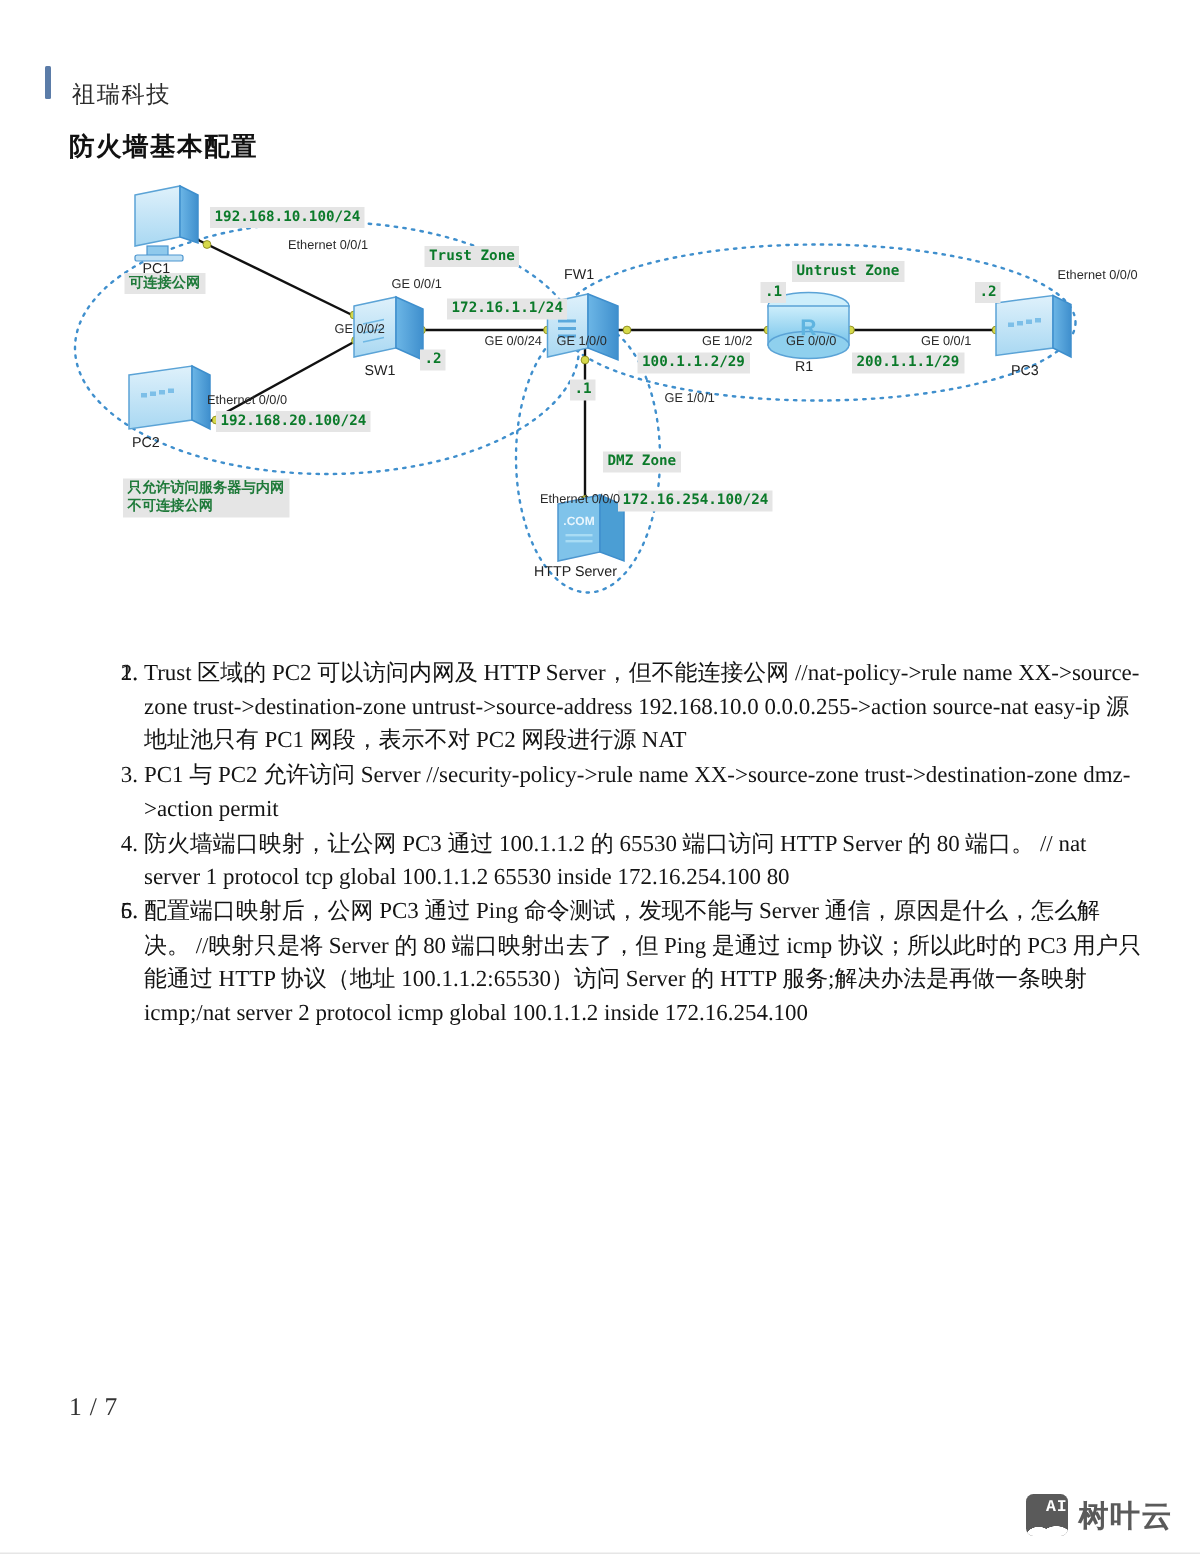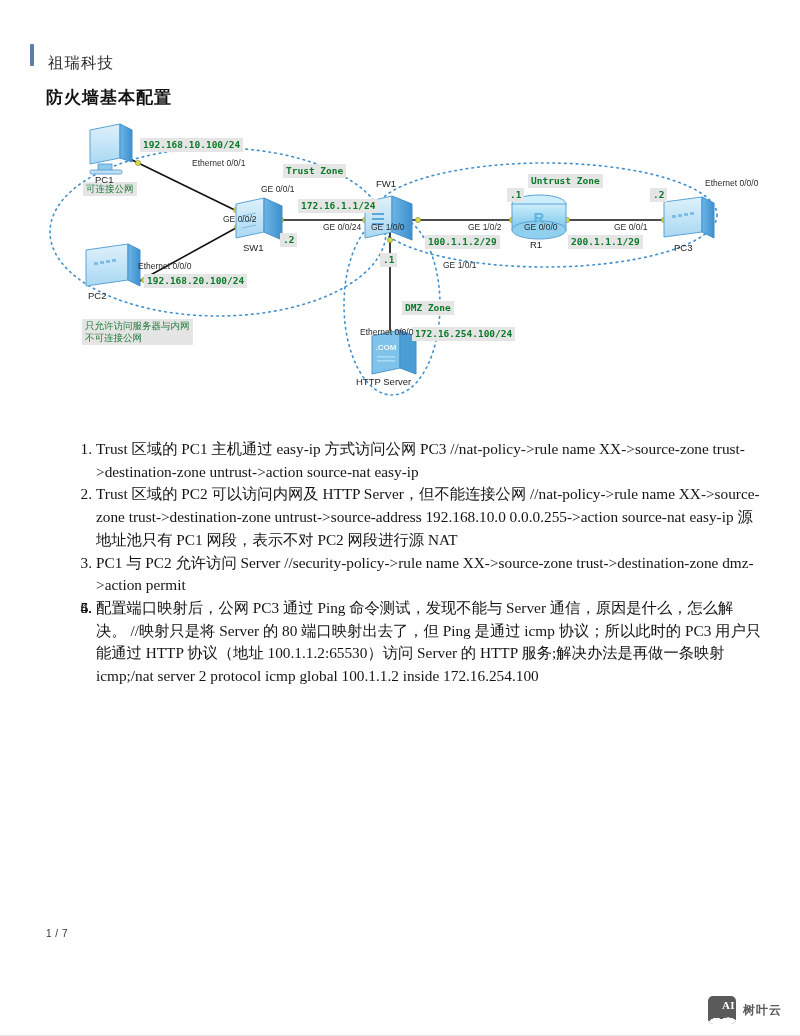--- a/index.html
+++ b/index.html
@@ -67,21 +67,21 @@
     font-weight: bold;
     color: #0b7a2a;
     background: #e5e5e5;
     padding: 1px 3px;
     white-space: pre;
     line-height: 1.25;
     letter-spacing: 0px;
   }
   .dgm-label.cn {
     font-family: "Liberation Sans", "DejaVu Sans", sans-serif;
-    font-weight: normal;
+    font-weight: bold;
     font-size: 9.5px;
     color: #1f7a3a;
   }
   .dgm-iface {
     position: absolute;
     font-family: "Liberation Sans", "DejaVu Sans", sans-serif;
     font-size: 8.5px;
     color: #2a2a2a;
     white-space: pre;
     padding-left: 43px;
@@ -120,22 +120,22 @@
     width: 24px;
     text-align: right;
     font-size: 15.3px;
   }
 
   
   #page-number {
     position: absolute;
     left: 46px;
     top: 928px;
-    font-family: Liberation Sans, sans-serif;
-    font-size: 10px;
+    font-family: Liberation Serif, serif;
+    font-size: 17px;
     color: #333;
     letter-spacing: 0.5px;
   }
   #watermark {
     position: absolute;
     right: 8px;
     bottom: 6px;
     display: flex;
     align-items: center;
     gap: 7px;
@@ -147,41 +147,41 @@
     background: #5a5a5a;
     border-radius: 5px;
     position: relative;
     overflow: hidden;
     display: flex;
     align-items: flex-start;
     justify-content: center;
   }
   #watermark .wm-badge .wm-ai {
     color: #ffffff;
-    font-family: Liberation Serif, serif;
+    font-family: Liberation Mono, monospace;
     font-size: 11px;
     font-weight: bold;
     letter-spacing: 0.5px;
     margin-top: 3px;
     z-index: 2;
     margin-left: 13px;
   }
   #watermark .wm-badge .wm-mount {
     position: absolute;
     bottom: 0;
     left: 0;
     width: 100%;
     height: 13px;
     background:
       radial-gradient(circle at 30% 130%, #ffffff 38%, transparent 39%),
       radial-gradient(circle at 72% 150%, #ffffff 46%, transparent 47%);
   }
   #watermark .wm-text {
     font-family: "Liberation Sans", "DejaVu Sans", sans-serif;
-    font-size: 12px;
+    font-size: 20px;
     font-weight: bold;
     color: #5a5a5a;
     letter-spacing: 1px;
   }
   #footer-rule {
     position: absolute;
     left: 0;
     bottom: 0;
     width: 100%;
     height: 1px;
@@ -358,32 +358,32 @@
   <div class="dgm-node-name" style="left:203px; top:122px;">SW1</div>
   <div class="dgm-node-name" style="left:336px; top:58px;">FW1</div>
   <div class="dgm-node-name" style="left:490px; top:119px;">R1</div>
   <div class="dgm-node-name" style="left:634px; top:122px;">PC3</div>
   <div class="dgm-node-name" style="left:316px; top:256px;">HTTP Server</div>
 </div>
 
 <ol id="content-list">
   <li>
     <span class="num">1.</span>
-    <span>Trust 区域的 PC1 主机通过 easy-ip 方式访问公网 PC3  //nat-policy-&gt;rule name XX-&gt;source-zone trust-&gt;destination-zone untrust-&gt;action source-nat easy-ip</span>
   </li>
   <li>
     <span class="num">2.</span>
     <span>Trust 区域的 PC2 可以访问内网及 HTTP Server，但不能连接公网 //nat-policy-&gt;rule name XX-&gt;source-zone trust-&gt;destination-zone untrust-&gt;source-address 192.168.10.0 0.0.0.255-&gt;action source-nat easy-ip 源地址池只有 PC1 网段，表示不对 PC2 网段进行源 NAT</span>
   </li>
   <li>
     <span class="num">3.</span>
     <span>PC1 与 PC2 允许访问 Server  //security-policy-&gt;rule name XX-&gt;source-zone trust-&gt;destination-zone dmz-&gt;action permit</span>
   </li>
   <li>
     <span class="num">4.</span>
+    <span>防火墙端口映射，让公网 PC3 通过 100.1.1.2 的 65530 端口访问 HTTP Server 的 80 端口。  // nat server 1 protocol tcp global 100.1.1.2 65530 inside 172.16.254.100 80</span>
   </li>
   <li>
     <span class="num">5.</span>
   </li>
   <li>
     <span class="num">6.</span>
     <span>配置端口映射后，公网 PC3 通过 Ping 命令测试，发现不能与 Server 通信，原因是什么，怎么解决。  //映射只是将 Server 的 80 端口映射出去了，但 Ping 是通过 icmp 协议；所以此时的 PC3 用户只能通过 HTTP 协议（地址 100.1.1.2:65530）访问 Server 的 HTTP 服务;解决办法是再做一条映射 icmp;/nat server 2 protocol icmp global 100.1.1.2 inside 172.16.254.100</span>
   </li>
 </ol>
 

